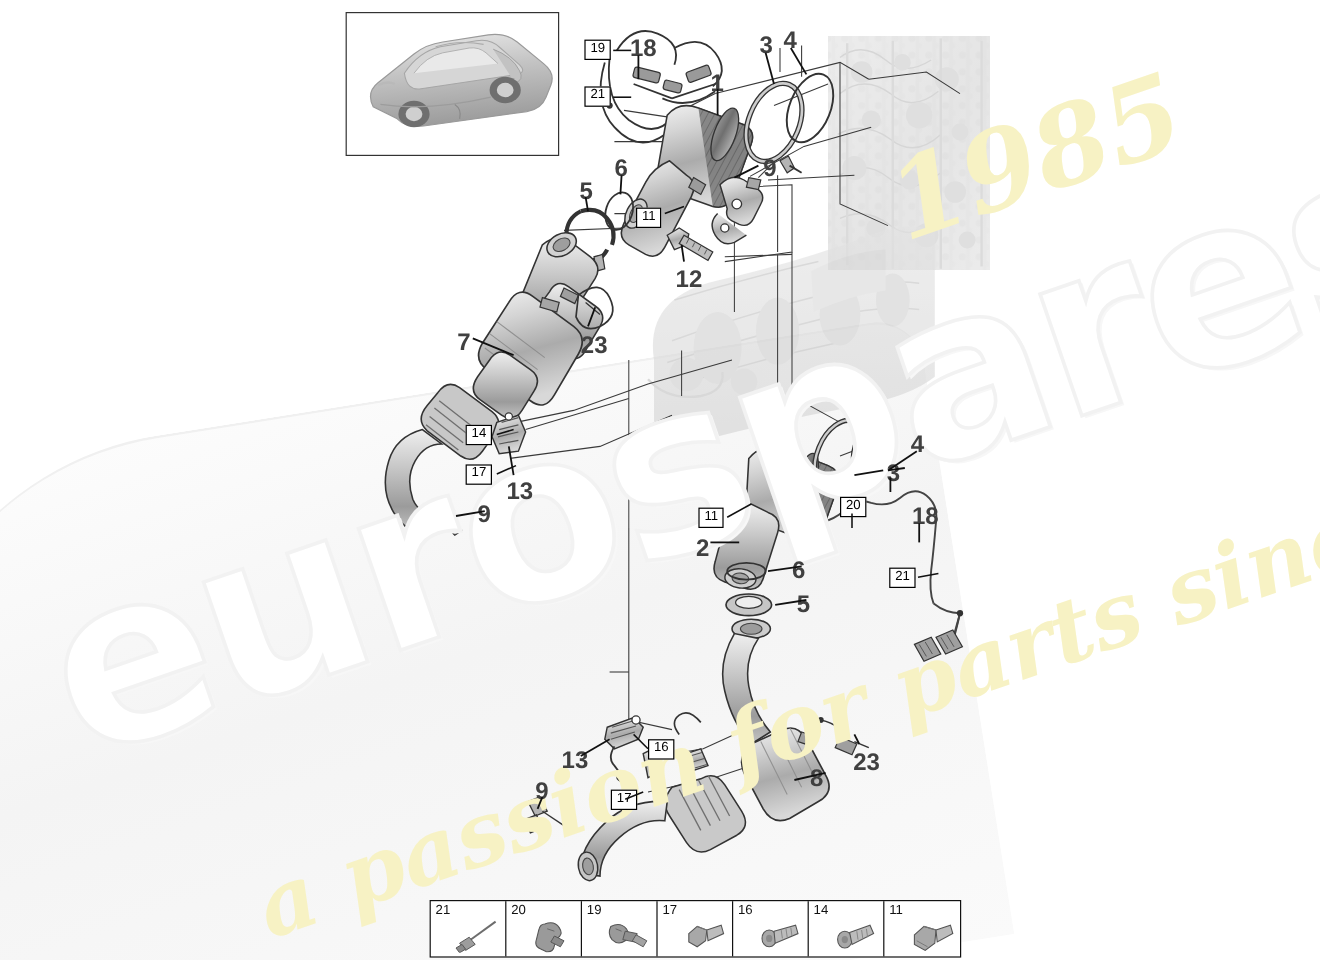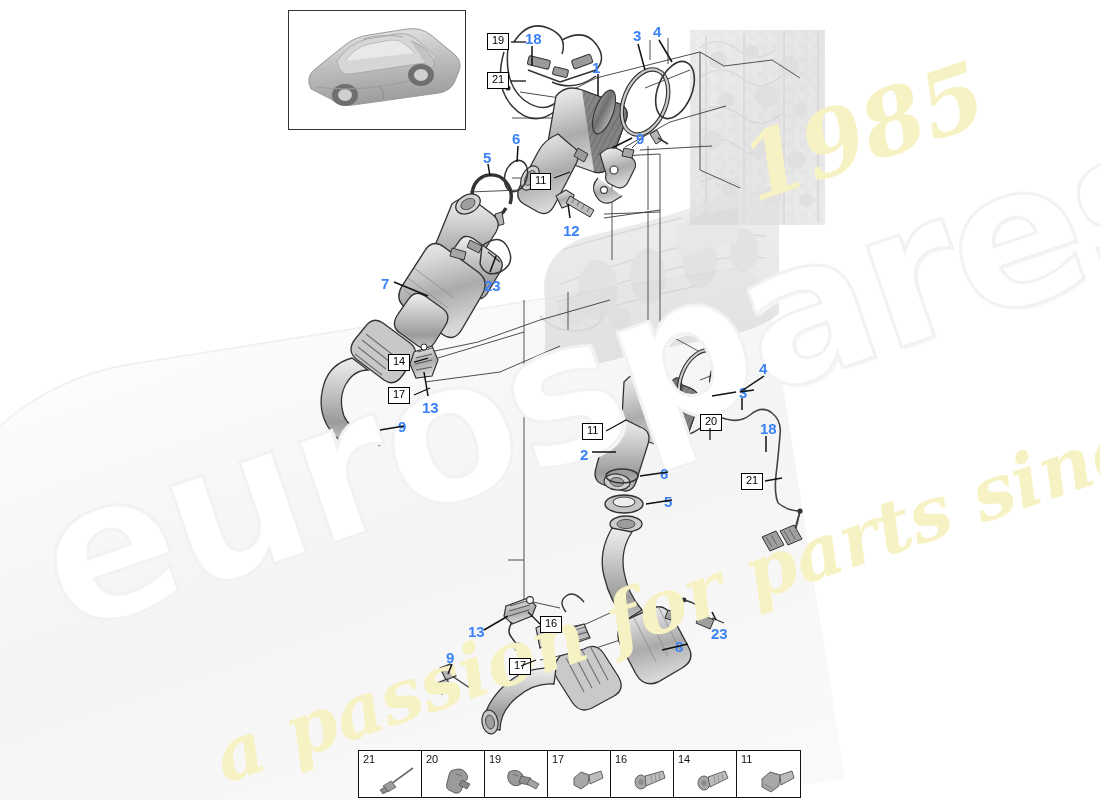--- a/index.html
+++ b/index.html
@@ -48,21 +48,21 @@
   
   #car-box{position:absolute;left:288px;top:10px;width:176px;height:118px;
     border:1.4px solid #333;background:#fff;}
   #car-svg{position:absolute;left:0;top:0;}
 
   
   .layer{position:absolute;left:0;top:0;width:1100px;height:800px;}
 
   
   .lbl{position:absolute;font-family:"Liberation Sans",sans-serif;
-    font-weight:bold;font-size:15px;color:#3b82f6;line-height:1;white-space:nowrap;text-align:center;}
+    font-weight:bold;font-size:20px;color:#404040;line-height:1;white-space:nowrap;text-align:center;}
   .lbl-box{position:absolute;font-family:"Liberation Sans",sans-serif;
     font-size:11px;color:#000;border:1.3px solid #000;background:#fff;
     padding:1px 4px 2px 4px;line-height:1.05;white-space:nowrap;}
 
   
   #legend{position:absolute;left:358px;top:750px;height:46px;display:flex;
     border:1.5px solid #111;background:#fff;}
   .leg-cell{position:relative;width:63px;border-right:1.5px solid #111;
     box-sizing:border-box;}
   .leg-cell:last-child{border-right:none;}

